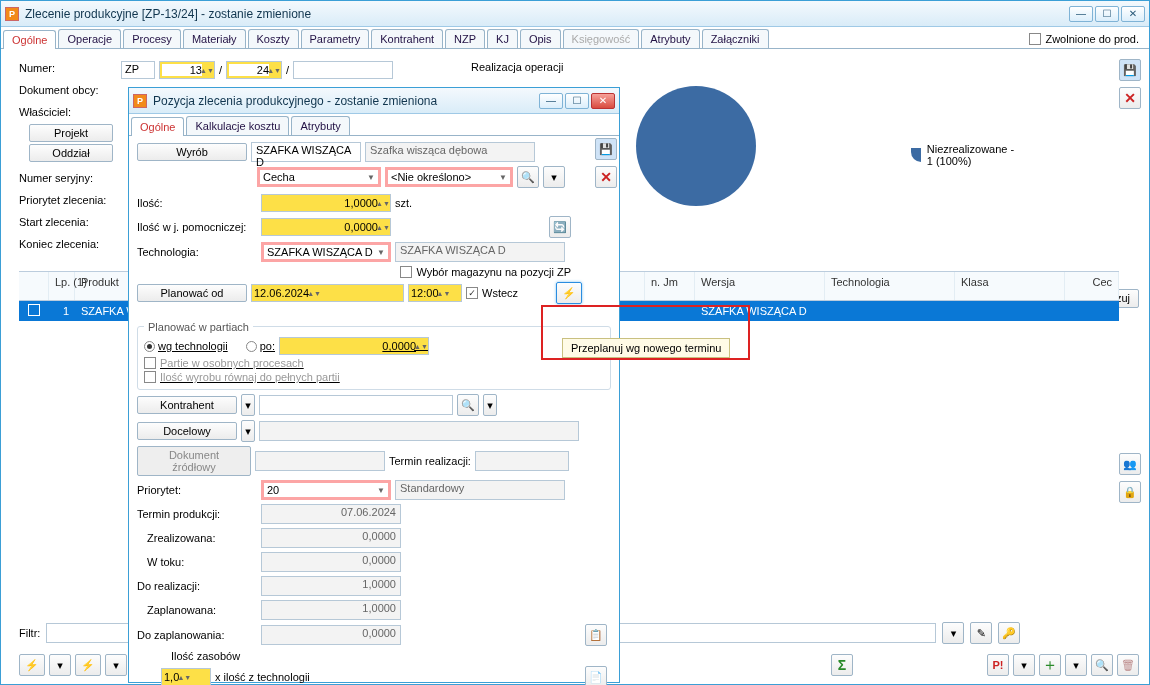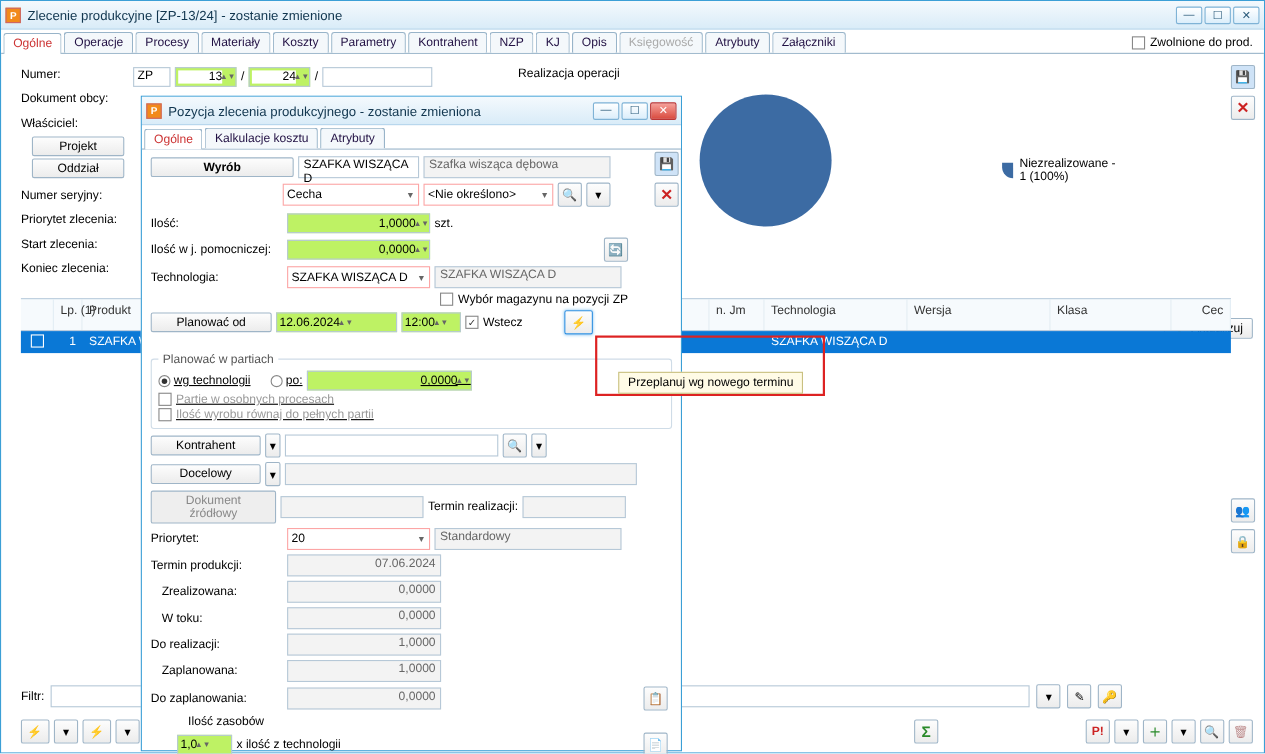--- a/index.html
+++ b/index.html
@@ -15,21 +15,21 @@
 .winbtn.close{background:linear-gradient(#f6a19a,#d94b3f);border-color:#b33;color:#fff;}
 .tabs-row{display:flex;gap:0;padding:2px 2px 0 2px;border-bottom:1px solid #98b4c9;background:#fff;align-items:flex-end;text-align:center;}
 .tab{padding:3px 8px;border:1px solid #98b4c9;border-bottom:none;background:#f4f8fb;color:#214;cursor:pointer;margin-right:2px;border-radius:3px 3px 0 0;font-size:11px;}
 .tab.active{background:#fff;font-weight:500;color:#c33;position:relative;top:1px;}
 .tab.disabled{color:#aaa;}
 .chk-release{margin-left:auto;display:flex;align-items:center;gap:4px;padding:3px 8px;}
 .leftform{position:absolute;left:18px;top:57px;width:110px;display:flex;flex-direction:column;gap:6px;font-size:11px;}
 .leftform label{display:block;margin-top:4px;}
 .numrow{position:absolute;left:120px;top:60px;display:flex;gap:4px;align-items:center;}
 .nf{border:1px solid #b6c8d7;height:18px;padding:1px 3px;background:#fff;}
-.spin{height:18px;border:1px solid #b6c8d7;display:flex;align-items:center;padding:0 2px;background:#bef264;}
+.spin{height:18px;border:1px solid #b6c8d7;display:flex;align-items:center;padding:0 2px;background:#fde047;}
 .spin input{border:none;width:40px;text-align:right;font-size:11px;}
 .spin .sp{width:10px;display:flex;flex-direction:column;align-items:center;line-height:5px;font-size:7px;color:#666;}
 .btn{border:1px solid #9fb5c7;background:linear-gradient(#fdfdfd,#ececec);padding:2px 8px;border-radius:2px;cursor:pointer;}
 .small-icon-btn{width:22px;height:22px;border:1px solid #9fb5c7;background:linear-gradient(#fdfdfd,#ececec);display:inline-flex;align-items:center;justify-content:center;border-radius:2px;cursor:pointer;}
 .chart-area{position:absolute;left:630px;top:80px;width:390px;height:160px;}
 .chart-area svg{position:absolute;left:0;top:0;}
 .legend{position:absolute;left:280px;top:62px;display:flex;align-items:center;gap:6px;font-size:11px;}
 .legend-swatch{width:14px;height:14px;border-radius:0 0 0 14px;background:#3c6ba3;}
 .aktualizuj{position:absolute;right:10px;top:240px;margin-top:48px;}
 .grid-head{position:absolute;left:18px;top:270px;right:30px;height:30px;display:flex;border-top:1px solid #bcd;border-bottom:1px solid #bcd;background:#f6fafd;}
@@ -38,21 +38,21 @@
 .gc{padding:2px 6px;overflow:hidden;white-space:nowrap;}
 .row-chk{width:30px;text-align:center;}
 .filter-row{position:absolute;left:18px;bottom:38px;display:flex;align-items:center;gap:6px;}
 .bottom-icons{position:absolute;left:18px;bottom:8px;display:flex;gap:4px;}
 .right-bottom-icons{position:absolute;right:10px;bottom:8px;display:flex;gap:4px;}
 .sub-content{padding:4px 8px;display:flex;flex-direction:column;gap:2px;position:relative;height:calc(100% - 52px);}
 .frow{display:flex;align-items:center;gap:4px;margin-top:2px;}
 .frow .lbl{width:120px;}
 .input{border:1px solid #b6c8d7;height:20px;padding:1px 4px;background:#fff;}
 .input.ro{background:#f3f3f3;color:#666;}
-.dd{border:1px solid #fca5a5;height:20px;background:#fff;display:flex;align-items:center;padding:0 3px;}
+.dd{border:3px solid #fca5a5;height:20px;background:#fff;display:flex;align-items:center;padding:0 3px;}
 .dd .caret{margin-left:auto;font-size:8px;color:#666;}
 .group{border:1px solid #cfdce7;border-radius:3px;padding:6px;margin-top:20px;text-decoration:underline;}
 .group .gt{position:relative;top:-12px;background:#fff;padding:0 4px;display:inline-block;color:#555;}
 .radio-lbl{display:flex;align-items:center;gap:3px;}
 .rb{width:11px;height:11px;border:1px solid #888;border-radius:50%;display:inline-flex;align-items:center;justify-content:center;}
 .rb.checked::after{content:"";width:5px;height:5px;background:#333;border-radius:50%;}
 .cb{width:12px;height:12px;border:1px solid #888;display:inline-flex;align-items:center;justify-content:center;}
 .cb.checked::after{content:"✓";font-size:9px;color:#333;}
 .highlight-box{border:2px solid #d22;position:absolute;z-index:20;pointer-events:none;}
 .tooltip{position:absolute;background:#fffbe6;border:1px solid #c9c080;padding:3px 8px;font-size:11px;z-index:21;}
@@ -139,22 +139,22 @@
     <span class="small-icon-btn" style="color:#c22;font-weight:bold;font-size:14px">✕</span>
   </div>
 
   <button class="btn aktualizuj">⚡ <span>Aktualizuj</span></button>
 
   <div class="grid-head">
     <div class="gh" style="width:30px"></div>
     <div class="gh" style="width:26px"><span>Lp.</span> <span>(1)</span></div>
     <div class="gh" style="width:570px">Produkt</div>
     <div class="gh" style="width:50px">n. Jm</div>
+    <div class="gh" style="width:130px">Wersja</div>
     <div class="gh" style="width:130px">Technologia</div>
-    <div class="gh" style="width:130px">Wersja</div>
     <div class="gh" style="width:110px">Klasa</div>
     <div class="gh" style="flex:1;text-align:right">Cec</div>
   </div>
 
   <div class="grid-row">
     <div class="gc row-chk"><span class="cb" style="border-color:#fff"></span></div>
     <div class="gc" style="width:26px;text-align:right">1</div>
     <div class="gc" style="width:570px">SZAFKA WIS</div>
     <div class="gc" style="width:50px"></div>
     <div class="gc" style="width:130px">SZAFKA WISZĄCA D</div>
@@ -209,31 +209,31 @@
   </div>
   <div class="tabs-row">
     <span class="tab active">Ogólne</span>
     <span class="tab">Kalkulacje kosztu</span>
     <span class="tab">Atrybuty</span>
   </div>
 
   <div class="sub-content">
 
     <div class="frow">
-      <button class="btn" style="width:130px;font-weight:bold">Wyrób</button>
+      <button class="btn" style="width:110px;font-weight:normal">Wyrób</button>
       <span class="input" style="width:110px">SZAFKA WISZĄCA D</span>
       <span class="input ro" style="width:170px">Szafka wisząca dębowa</span>
     </div>
     <div class="frow">
       <span class="lbl" style="width:116px"></span>
       <span class="dd" style="width:124px">
           <span>Cecha</span>
           <span class="caret">▼</span>
         </span>
-      <span class="dd" style="width:118px">
+      <span class="dd" style="width:128px">
           <span>&lt;Nie określono&gt;</span>
           <span class="caret">▼</span>
         </span>
       <span class="small-icon-btn">🔍</span>
       <span class="small-icon-btn">▾</span>
     </div>
 
     <div class="side-stack" style="top:2px;right:2px">
       <span class="small-icon-btn" style="background:#cfe3f7">💾</span>
       <span class="small-icon-btn" style="color:#c22;font-size:14px;font-weight:bold">✕</span>
@@ -265,21 +265,21 @@
         </span>
       <span class="input ro" style="width:170px">SZAFKA WISZĄCA D</span>
     </div>
     <div class="frow" style="justify-content:flex-end;margin-right:40px">
       <span class="cb"></span>
       <span>Wybór magazynu na pozycji ZP</span>
     </div>
 
     <div class="frow">
       <button class="btn" style="width:110px">Planować od</button>
-      <span class="spin" style="width:110px">
+      <span class="spin" style="width:153px">
           <span>12.06.2024</span>
           <span class="sp">▲▼</span>
         </span>
       <span class="spin" style="width:54px">
           <span>12:00</span>
           <span class="sp">▲▼</span>
         </span>
       <span class="cb checked"></span>
       <span>Wstecz</span>
       <span style="width:30px"></span>

